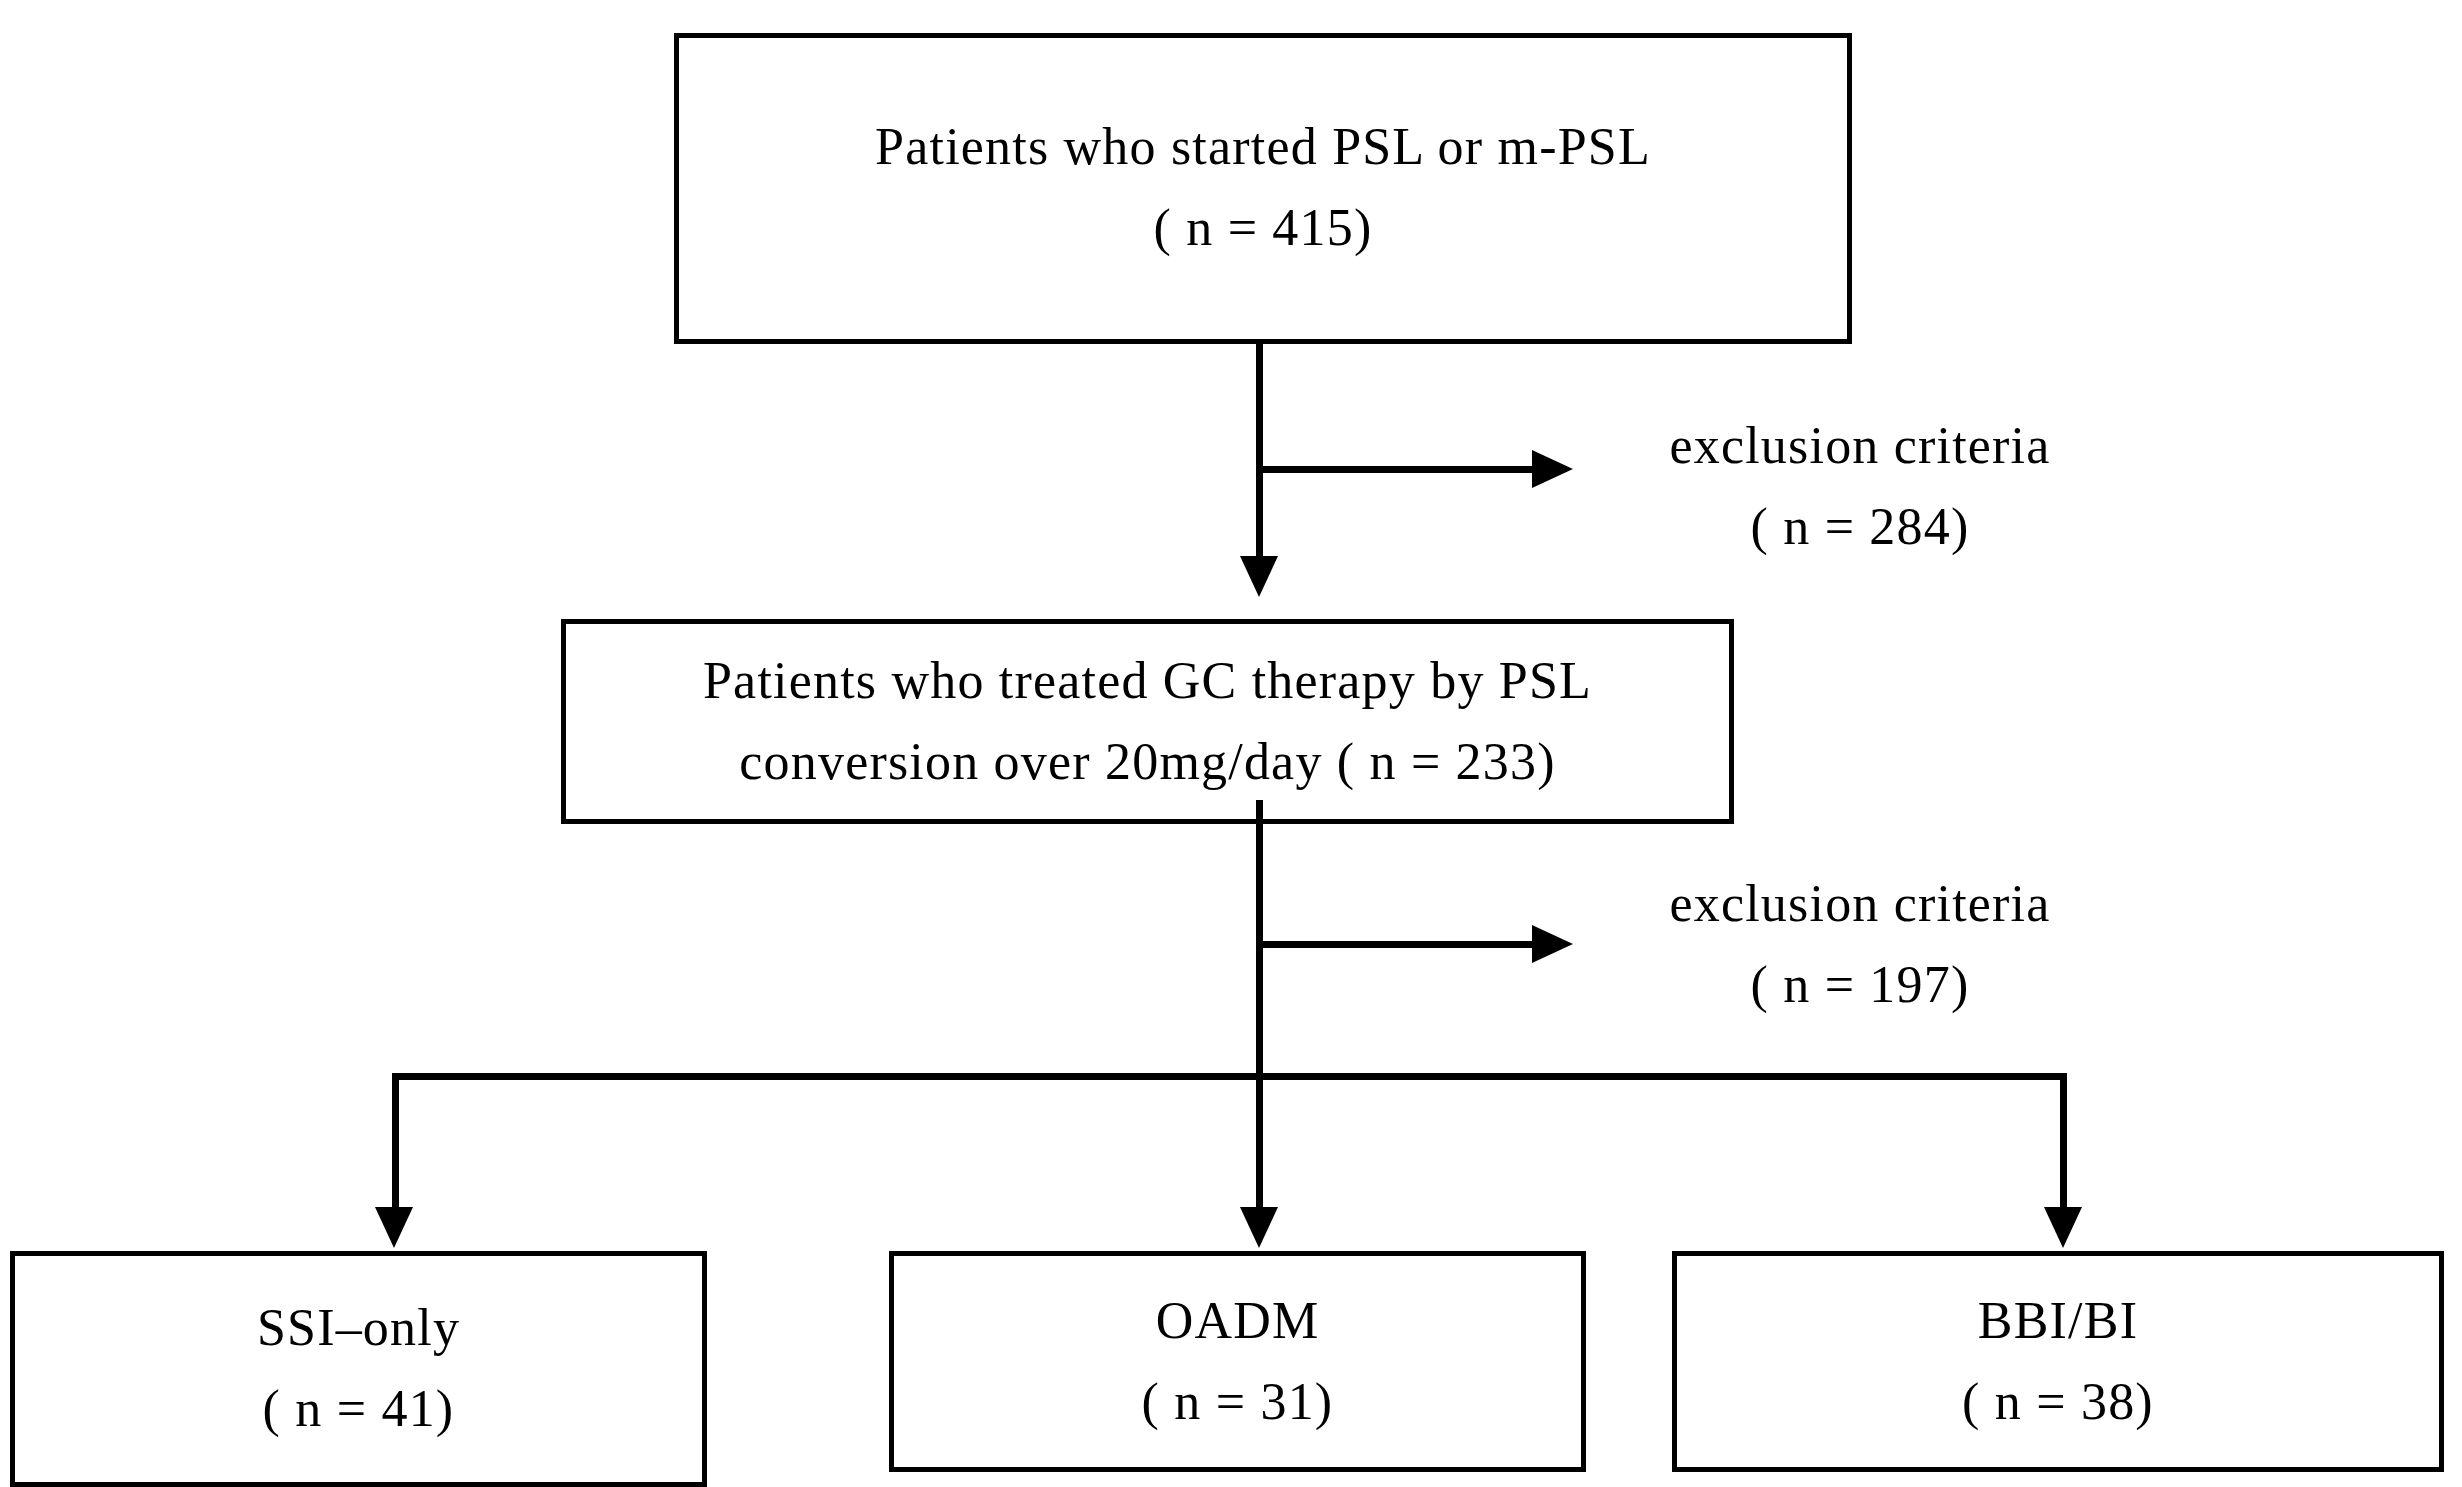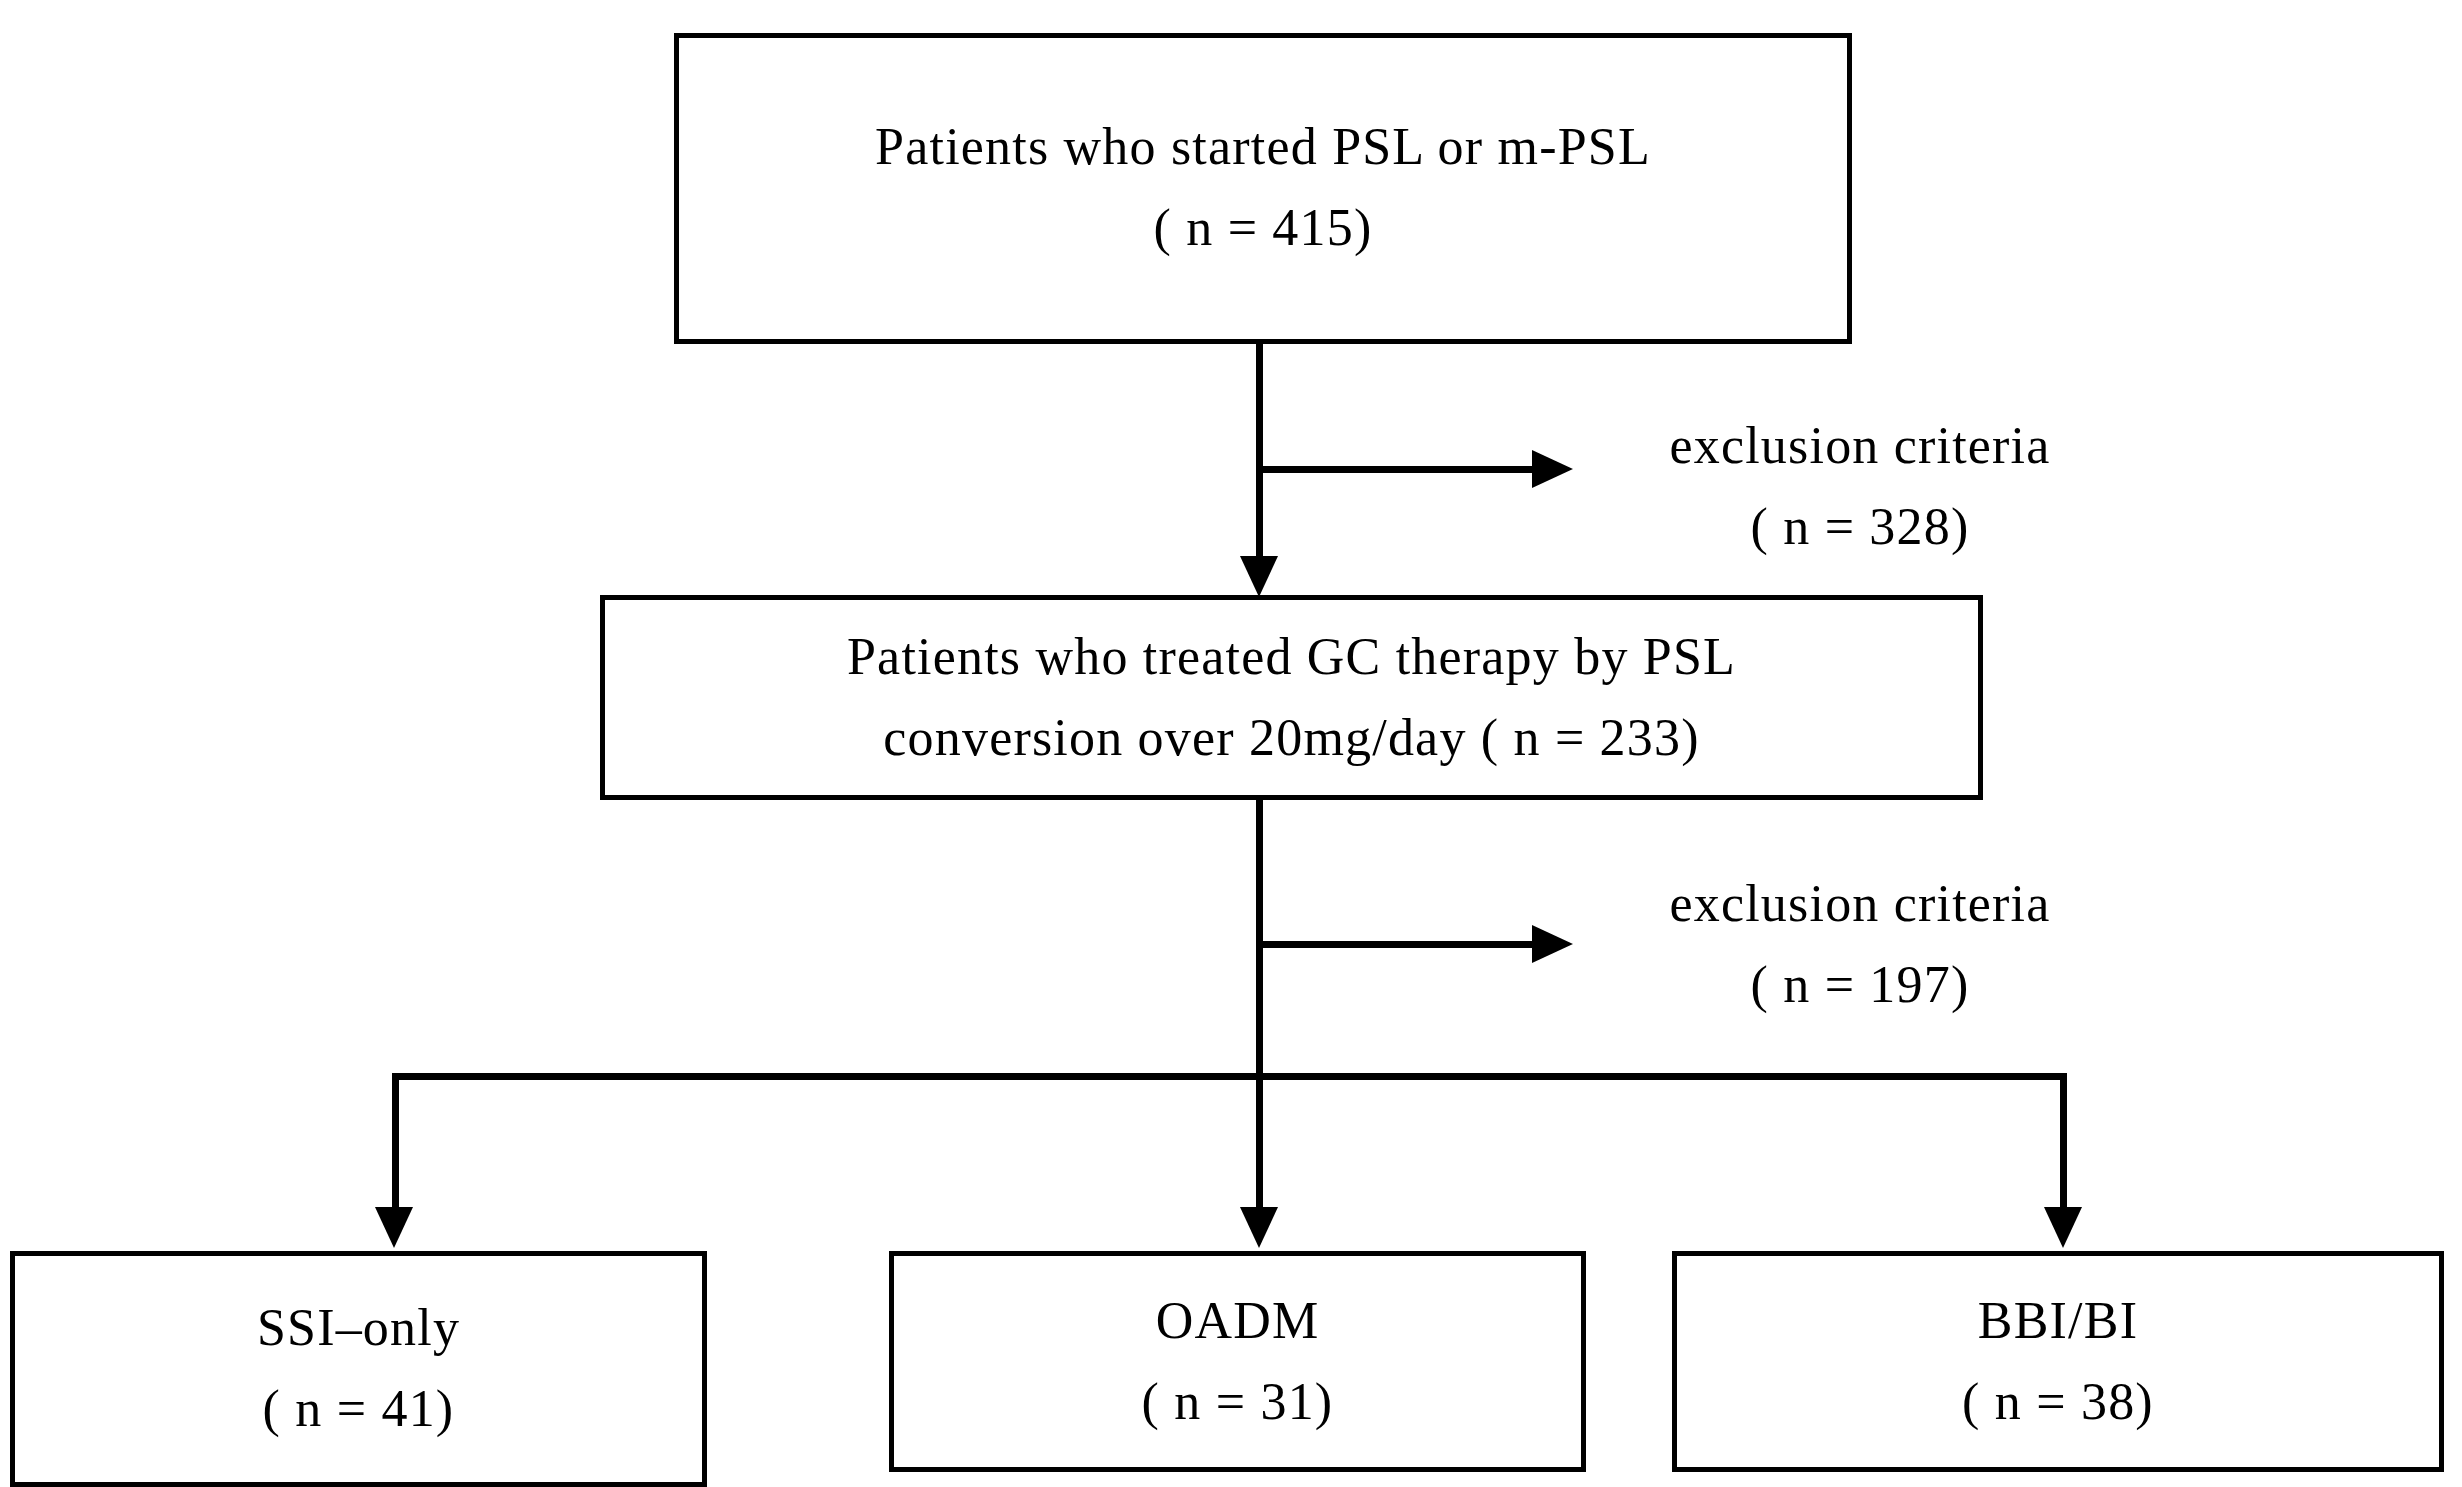--- a/index.html
+++ b/index.html
@@ -63,21 +63,21 @@
   
   .node-started   { left: 674px;  top: 32.5px;   width: 1178px; height: 311px; }
   
   .v1             { left: 1256px; top: 344px;  width: 6.5px;    height: 213px; }
   .a1             { left: 1240px; top: 556px; }
   
   .h1             { left: 1259px; top: 466px;  width: 273px;  height: 6.5px; }
   .a2             { left: 1532px; top: 450px; }
   .excl1          { left: 1584px; top: 406px;  width: 552px; }
   
-  .node-gc        { left: 561px;  top: 595px;  width: 1383px; height: 205px; margin-left: 39px; }
+  .node-gc        { left: 561px;  top: 619px;  width: 1173px; height: 205px; }
   
   .v2             { left: 1256px; top: 800px;  width: 6.5px;    height: 407px; }
   .a3             { left: 1240px; top: 1207px; }
   
   .h2             { left: 1259px; top: 941px; width: 273px;  height: 6.5px; }
   .a4             { left: 1532px; top: 925px; }
   .excl2          { left: 1584px; top: 864px; width: 552px; }
   
   .branch         { left: 392px;  top: 1073px; width: 1675px; height: 6.5px; }
   .drop-left      { left: 392px;  top: 1073px; width: 6.5px;    height: 134px; }
@@ -99,21 +99,21 @@
     <span class="node-line">( n = 415)</span>
   </div>
 
   <div class="vline v1"></div>
   <div class="arrow-down a1"></div>
 
   <div class="hline h1"></div>
   <div class="arrow-right a2"></div>
   <div class="annotation excl1">
     <span class="node-line">exclusion criteria</span>
-    <span class="node-line">( n = 328)</span>
+    <span class="node-line">( n = 284)</span>
   </div>
 
   <div class="node node-gc">
     <span class="node-line">Patients who treated GC therapy by PSL</span>
     <span class="node-line">conversion over 20mg/day ( n = 233)</span>
   </div>
 
   <div class="vline v2"></div>
   <div class="arrow-down a3"></div>
 

